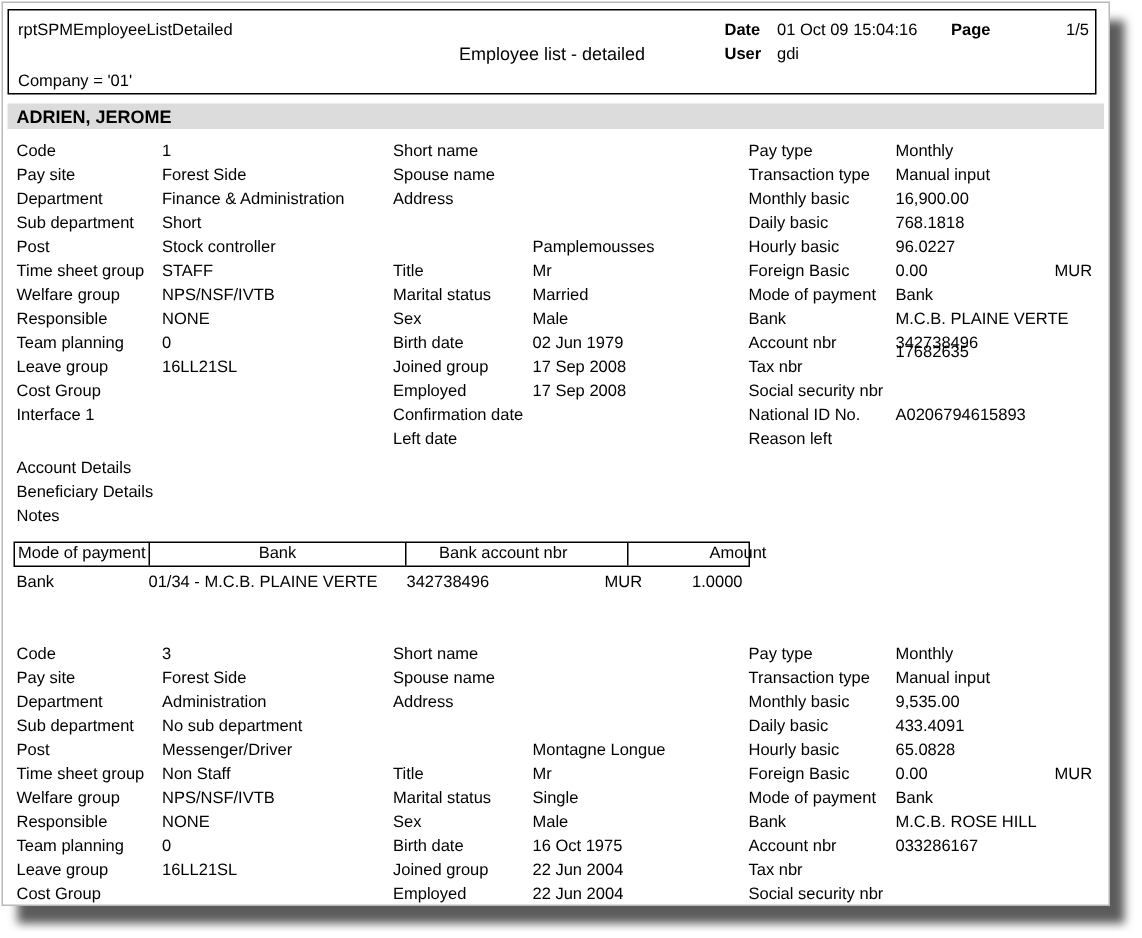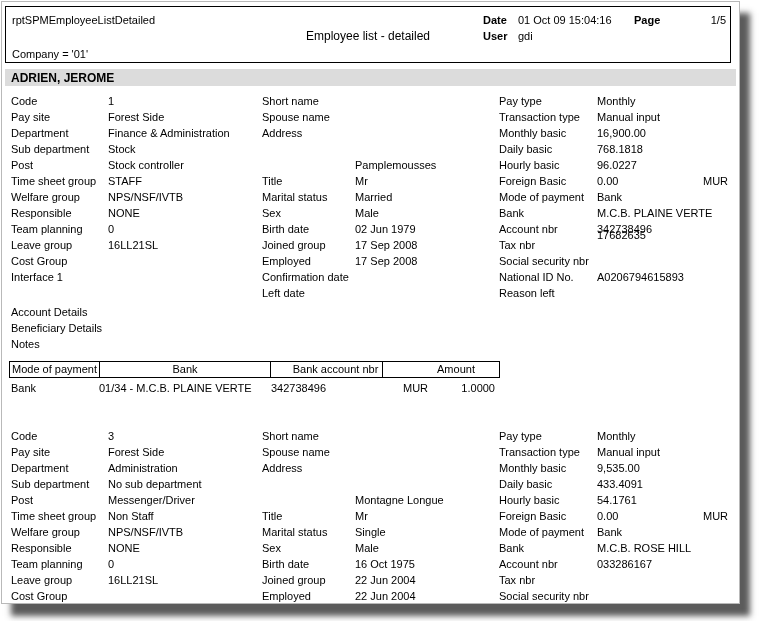--- a/index.html
+++ b/index.html
@@ -53,21 +53,21 @@
         <div class="secbar" style="top: 67px; background: rgb(220, 220, 220);">
           <span class="secname">ADRIEN, JEROME</span>
         </div>
         <span class="lbl c1l" style="top: 93px;">Code</span>
         <span class="val c1v" style="top: 93px;">1</span>
         <span class="lbl c1l" style="top: 109px;">Pay site</span>
         <span class="val c1v" style="top: 109px;">Forest Side</span>
         <span class="lbl c1l" style="top: 125px;">Department</span>
         <span class="val c1v" style="top: 125px;">Finance &amp; Administration</span>
         <span class="lbl c1l" style="top: 141px;">Sub department</span>
-        <span class="val c1v" style="top: 141px;">Stock</span>
+        <span class="val c1v" style="top: 141px;">Short</span>
         <span class="lbl c1l" style="top: 157px;">Post</span>
         <span class="val c1v" style="top: 157px;">Stock controller</span>
         <span class="lbl c1l" style="top: 173px;">Time sheet group</span>
         <span class="val c1v" style="top: 173px;">STAFF</span>
         <span class="lbl c1l" style="top: 189px;">Welfare group</span>
         <span class="val c1v" style="top: 189px;">NPS/NSF/IVTB</span>
         <span class="lbl c1l" style="top: 205px;">Responsible</span>
         <span class="val c1v" style="top: 205px;">NONE</span>
         <span class="lbl c1l" style="top: 221px;">Team planning</span>
         <span class="val c1v" style="top: 221px;">0</span>
@@ -118,21 +118,21 @@
         <span class="lbl c3l" style="top: 269px;">National ID No.</span>
         <span class="val c3v" style="top: 269px;">A0206794615893</span>
         <span class="lbl c3l" style="top: 285px;">Reason left</span>
         <span class="lbl c1l" style="top: 304px;">Account Details</span>
         <span class="lbl c1l" style="top: 320px;">Beneficiary Details</span>
         <span class="lbl c1l" style="top: 336px;">Notes</span>
         <div class="banktable" style="top: 359px;">
           <div class="th" style="left: 0px; width: 89px;">Mode of payment</div>
           <div class="th" style="left: 89px; width: 171px;">Bank</div>
           <div class="th" style="left: 260px; width: 130px;">Bank account nbr</div>
-          <div class="th" style="left: 372px; width: 99px; padding-left: 48px;">Amount</div>
+          <div class="th" style="left: 408px; width: 99px; padding-left: 48px;">Amount</div>
         </div>
         <span class="btcell" style="left: 9px; top: 380px;">Bank</span>
         <span class="btcell" style="left: 97px; top: 380px;">01/34 - M.C.B. PLAINE VERTE</span>
         <span class="btcell" style="left: 269px; top: 380px;">342738496</span>
         <span class="btcell" style="left: 401px; top: 380px;">MUR</span>
         <span class="btcell" style="left: 420px; top: 380px; width: 73px; text-align: right;">1.0000</span>
         <span class="lbl c1l" style="top: 428px;">Code</span>
         <span class="val c1v" style="top: 428px;">3</span>
         <span class="lbl c1l" style="top: 444px;">Pay site</span>
         <span class="val c1v" style="top: 444px;">Forest Side</span>
@@ -171,21 +171,21 @@
         <span class="val c2v" style="top: 588px;">22 Jun 2004</span>
         <span class="lbl c3l" style="top: 428px;">Pay type</span>
         <span class="val c3v" style="top: 428px;">Monthly</span>
         <span class="lbl c3l" style="top: 444px;">Transaction type</span>
         <span class="val c3v" style="top: 444px;">Manual input</span>
         <span class="lbl c3l" style="top: 460px;">Monthly basic</span>
         <span class="val c3v" style="top: 460px;">9,535.00</span>
         <span class="lbl c3l" style="top: 476px;">Daily basic</span>
         <span class="val c3v" style="top: 476px;">433.4091</span>
         <span class="lbl c3l" style="top: 492px;">Hourly basic</span>
-        <span class="val c3v" style="top: 492px;">54.1761</span>
+        <span class="val c3v" style="top: 492px;">65.0828</span>
         <span class="lbl c3l" style="top: 508px;">Foreign Basic</span>
         <span class="val c3v" style="top: 508px;">0.00</span>
         <span class="val c3x" style="top: 508px;">MUR</span>
         <span class="lbl c3l" style="top: 524px;">Mode of payment</span>
         <span class="val c3v" style="top: 524px;">Bank</span>
         <span class="lbl c3l" style="top: 540px;">Bank</span>
         <span class="val c3v" style="top: 540px;">M.C.B. ROSE HILL</span>
         <span class="lbl c3l" style="top: 556px;">Account nbr</span>
         <span class="val c3v" style="top: 556px;">033286167</span>
         <span class="lbl c3l" style="top: 572px;">Tax nbr</span>

